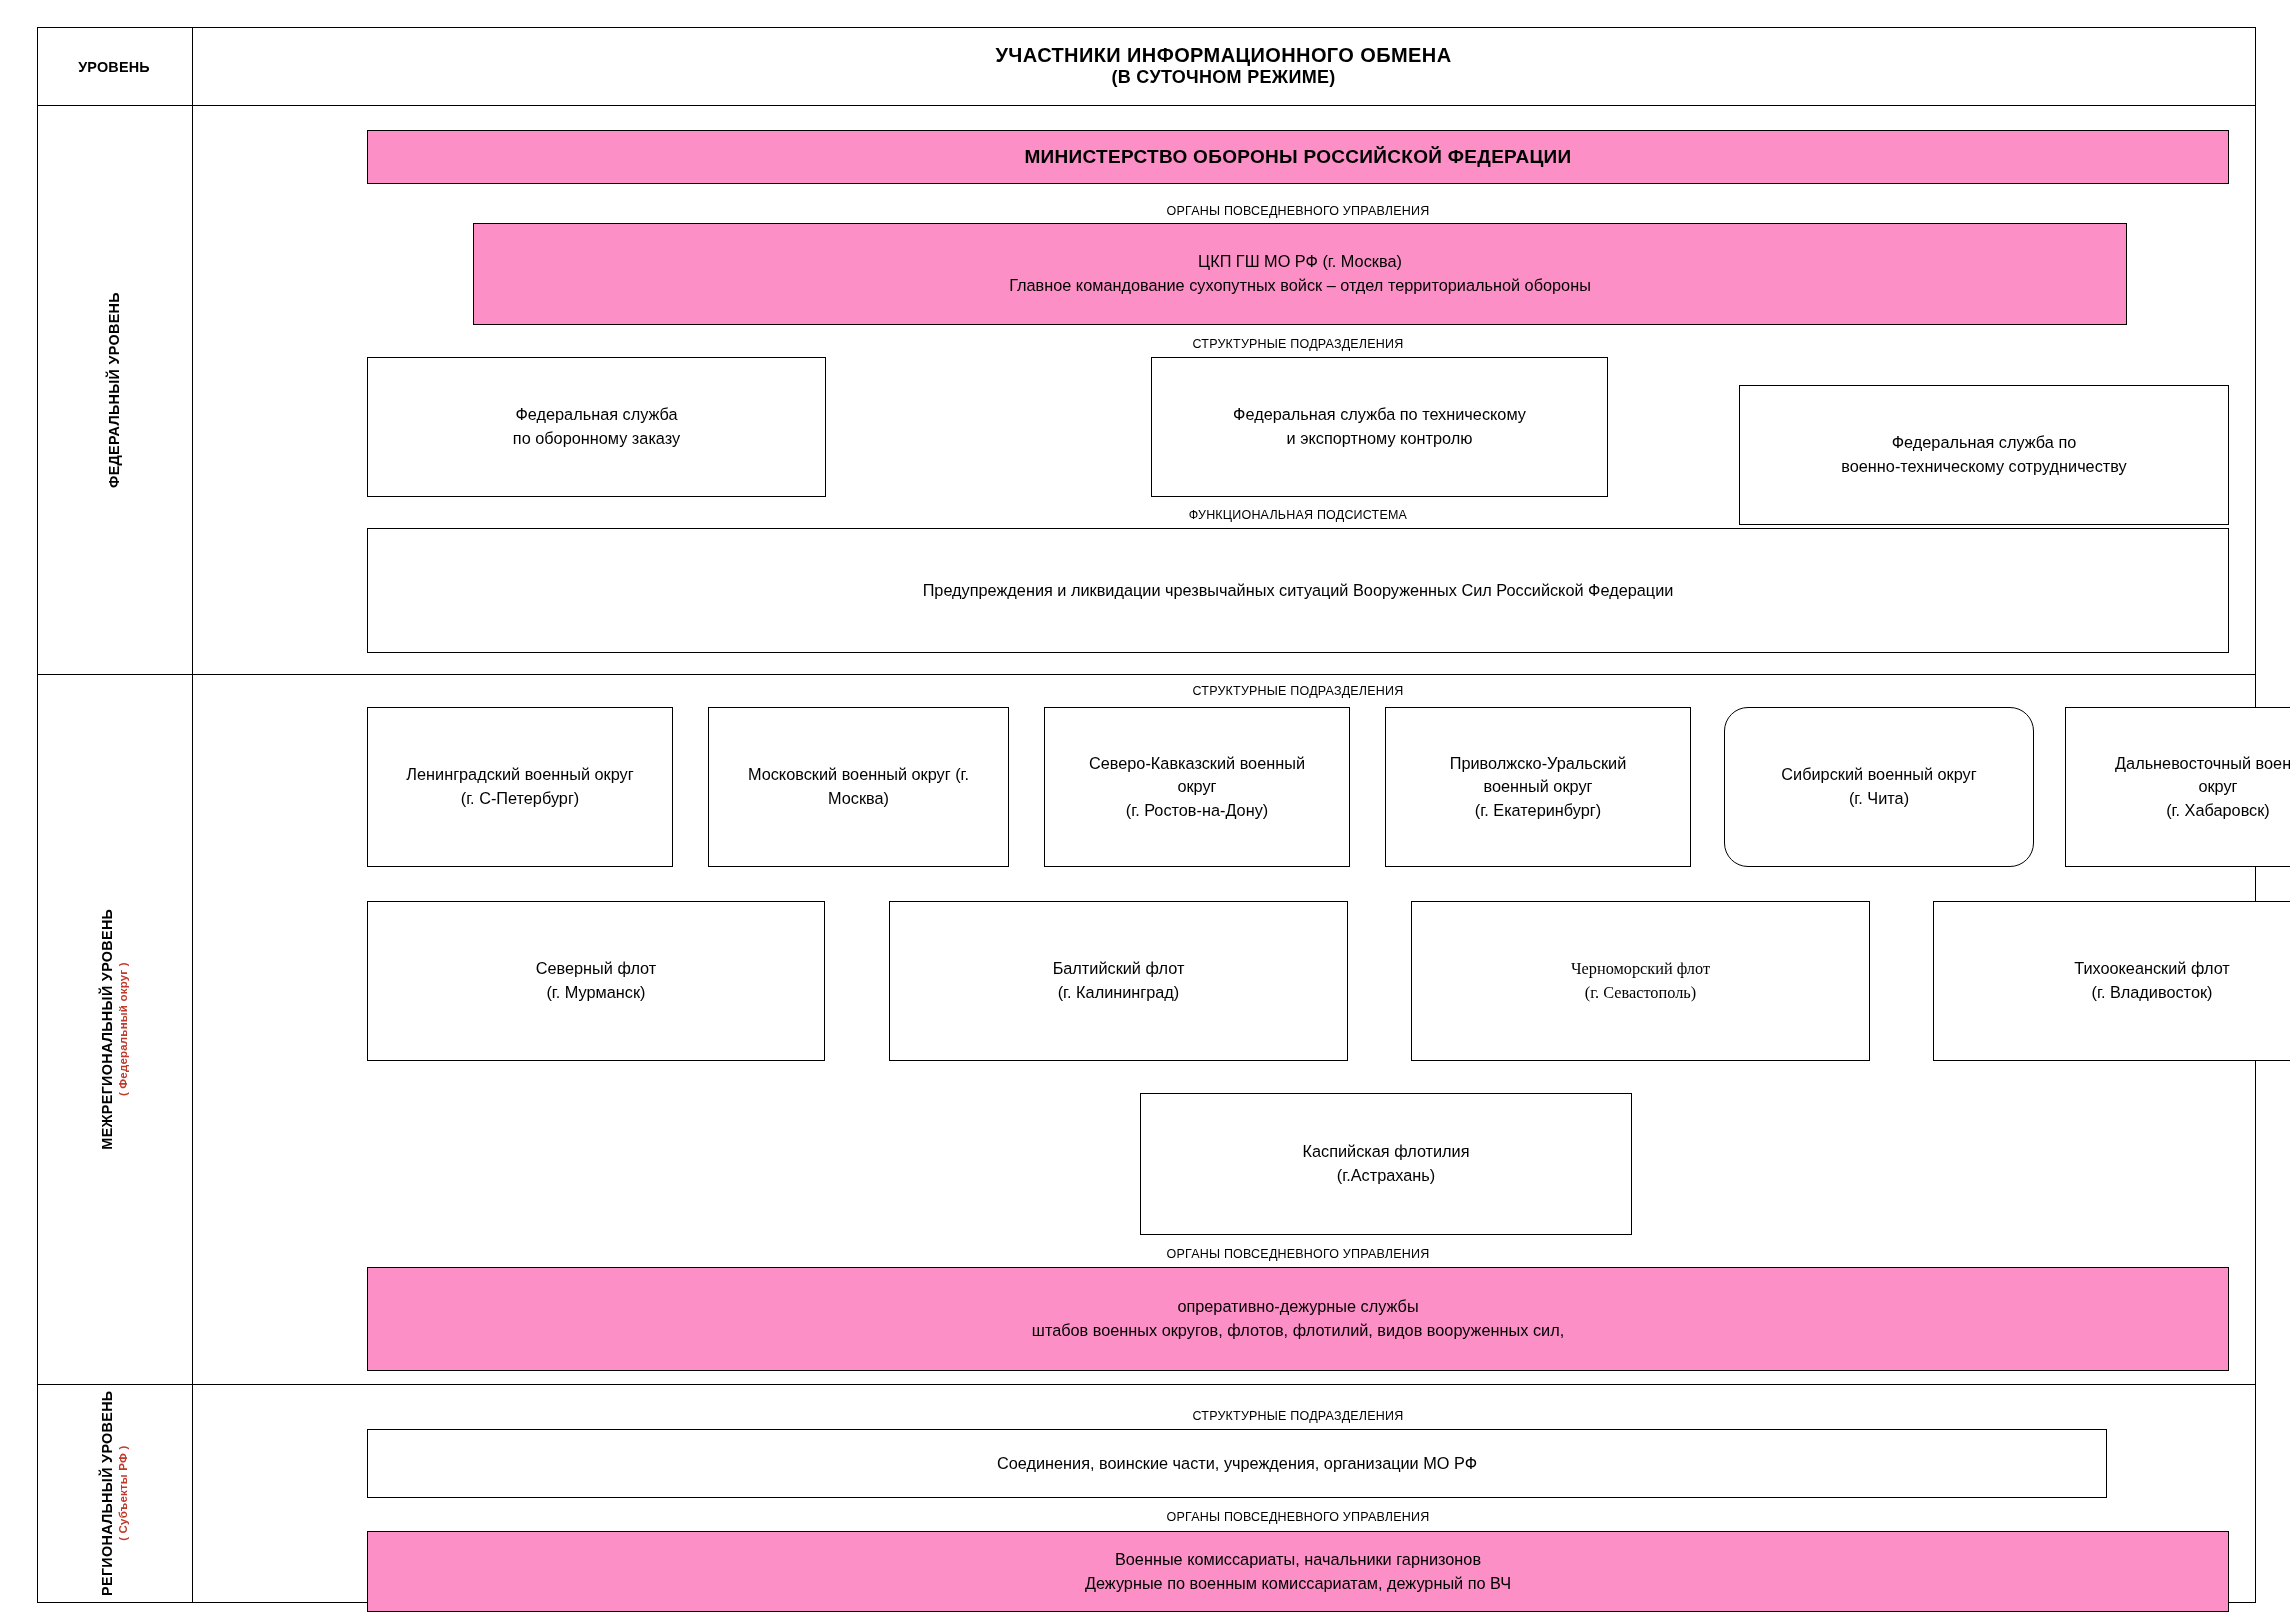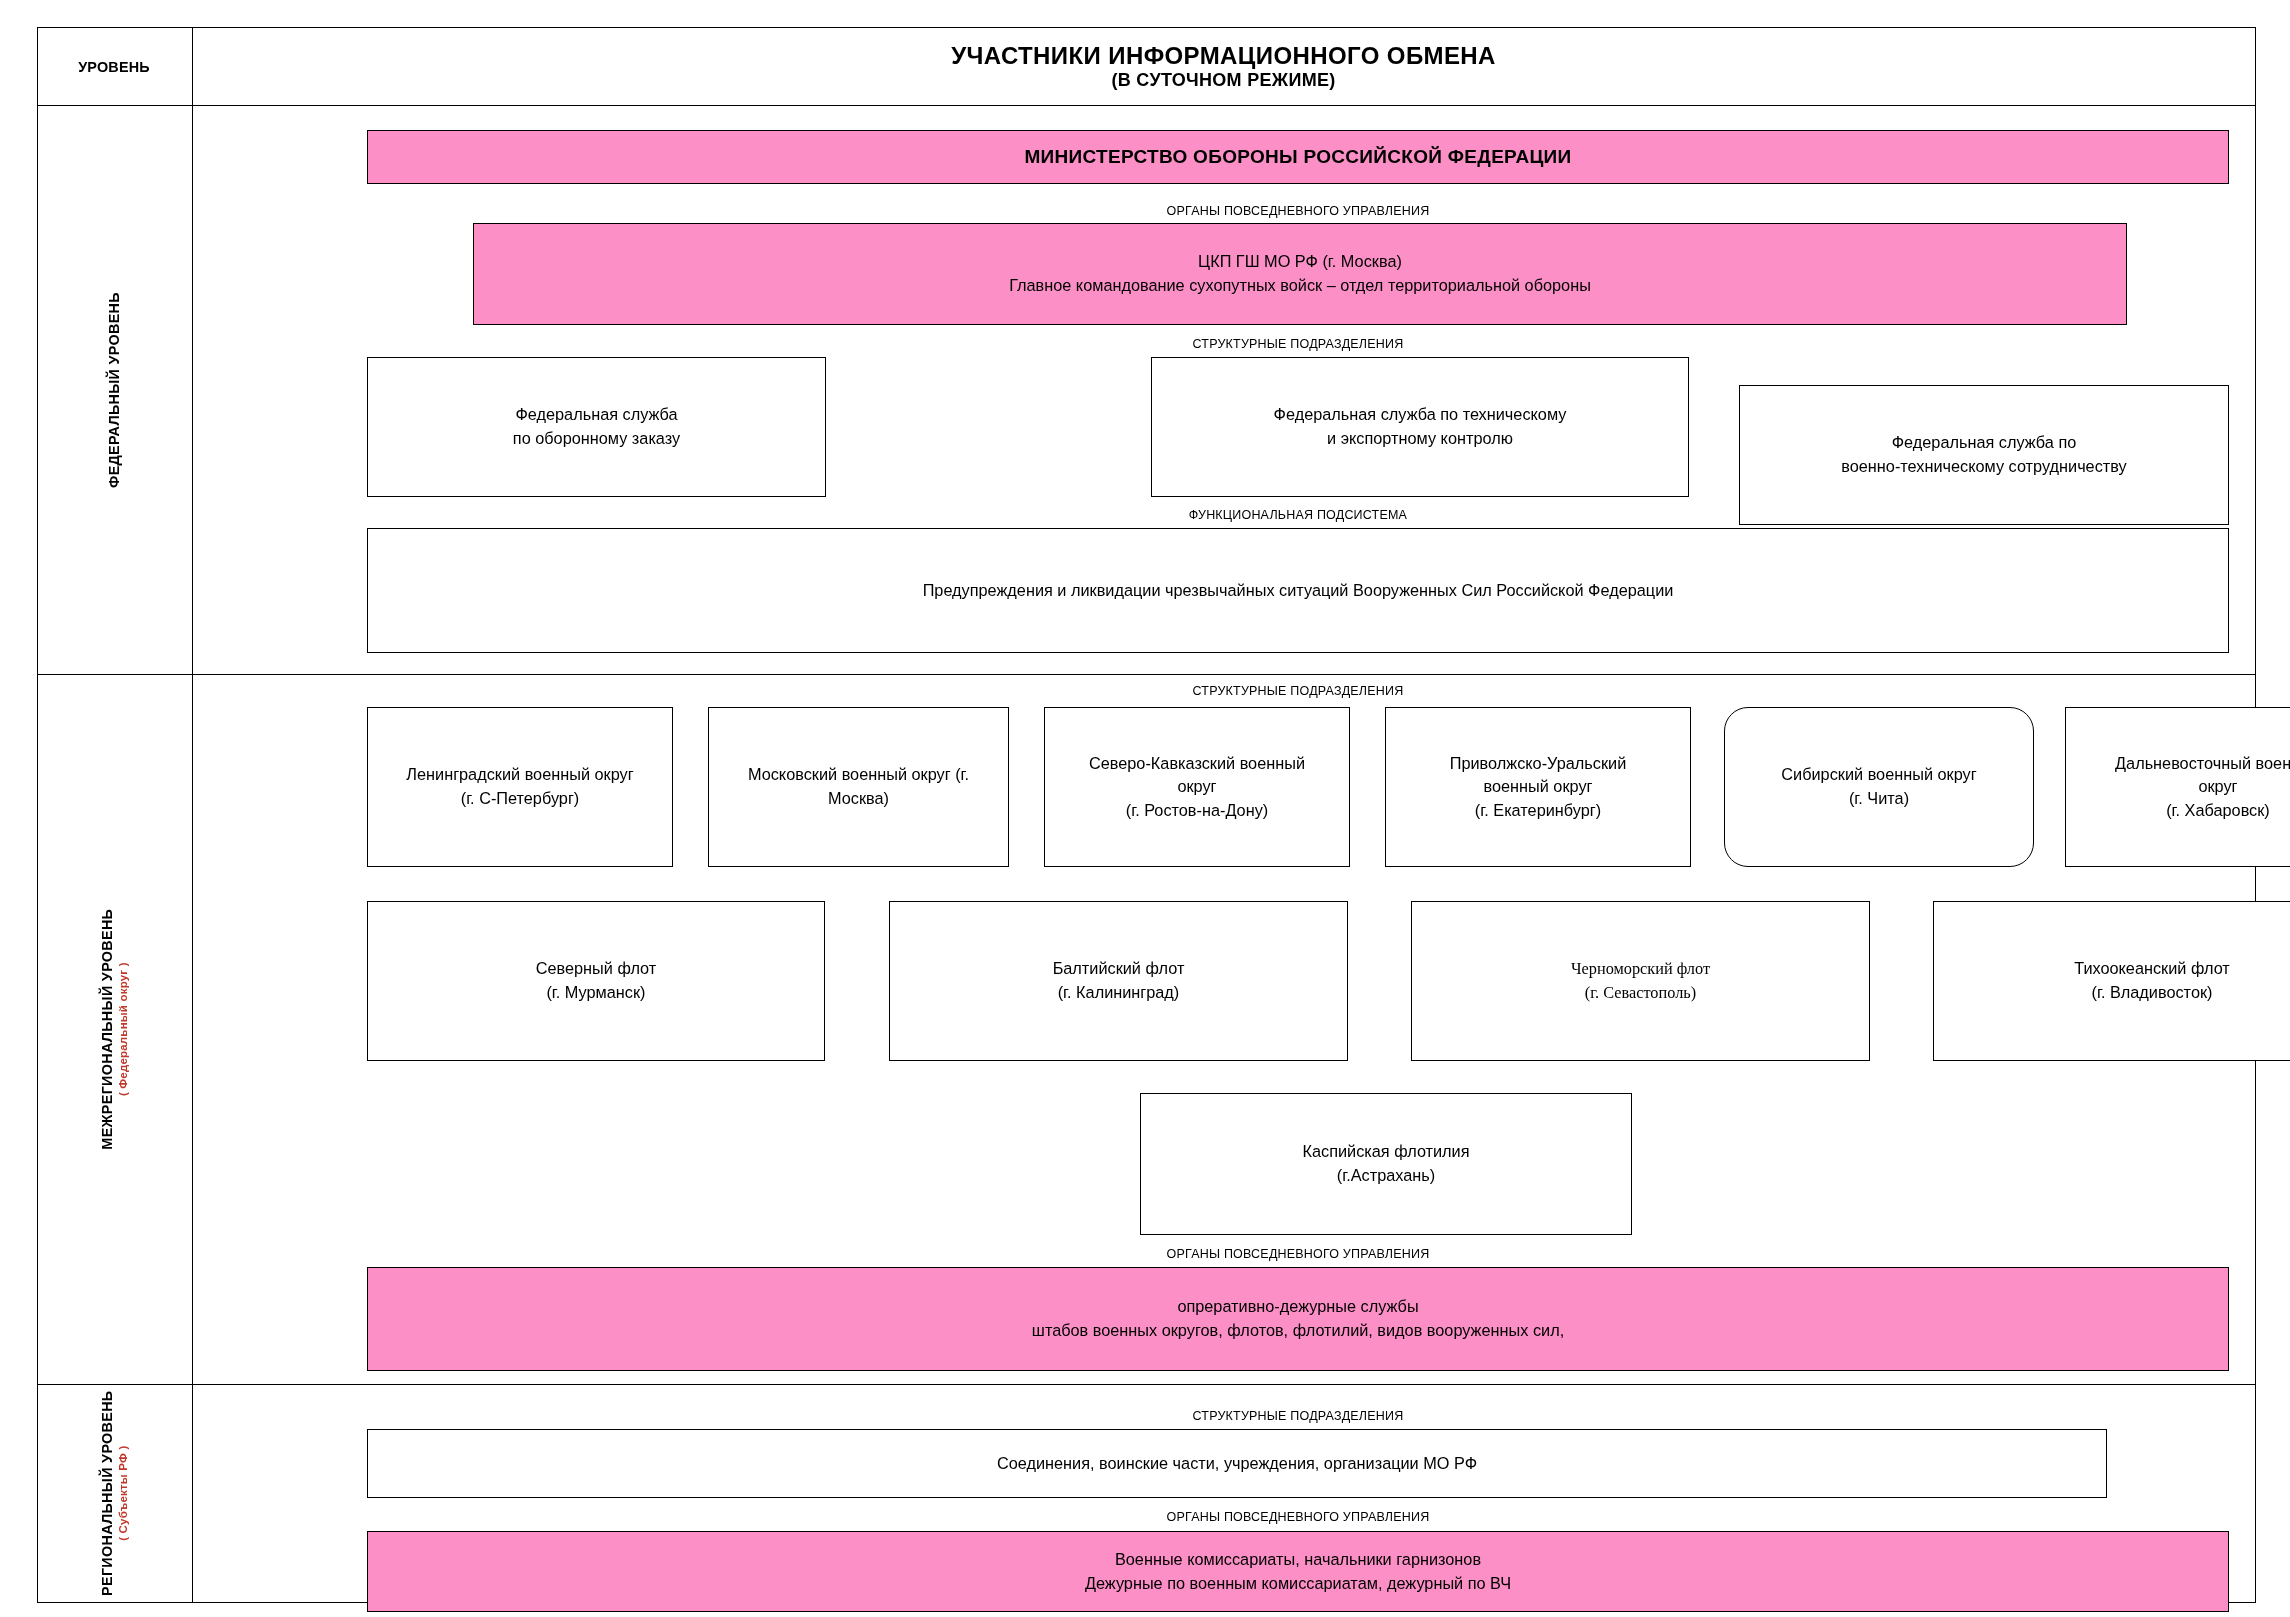--- a/index.html
+++ b/index.html
@@ -79,21 +79,21 @@
     top: 0;
     right: 0;
     height: 77px;
     display: flex;
     flex-direction: column;
     align-items: center;
     justify-content: center;
     text-align: center;
   }
   .doc-title .t1 {
-    font-size: 24px;
+    font-size: 20px;
     font-weight: bold;
     line-height: 1.15;
     letter-spacing: 0.4px;
   }
   .doc-title .t2 {
     font-size: 18px;
     font-weight: bold;
     line-height: 1.2;
     letter-spacing: 0.3px;
   }
@@ -223,21 +223,21 @@
 
       <div class="caption" style="left:173px; top:309px; width:1862px;">СТРУКТУРНЫЕ ПОДРАЗДЕЛЕНИЯ</div>
 
       <div class="box" style="left:173px; top:329px; width:459px; height:140px;">
         <div class="inner">
           <div>Федеральная служба</div>
           <div>по оборонному заказу</div>
         </div>
       </div>
 
-      <div class="box" style="left:957px; top:329px; width:538px; height:140px;">
+      <div class="box" style="left:957px; top:329px; width:457px; height:140px;">
         <div class="inner">
           <div>Федеральная служба по техническому</div>
           <div>и экспортному контролю</div>
         </div>
       </div>
 
       <div class="box" style="left:1545px; top:357px; width:490px; height:140px;">
         <div class="inner">
           <div>Федеральная служба по</div>
           <div>военно-техническому сотрудничеству</div>

